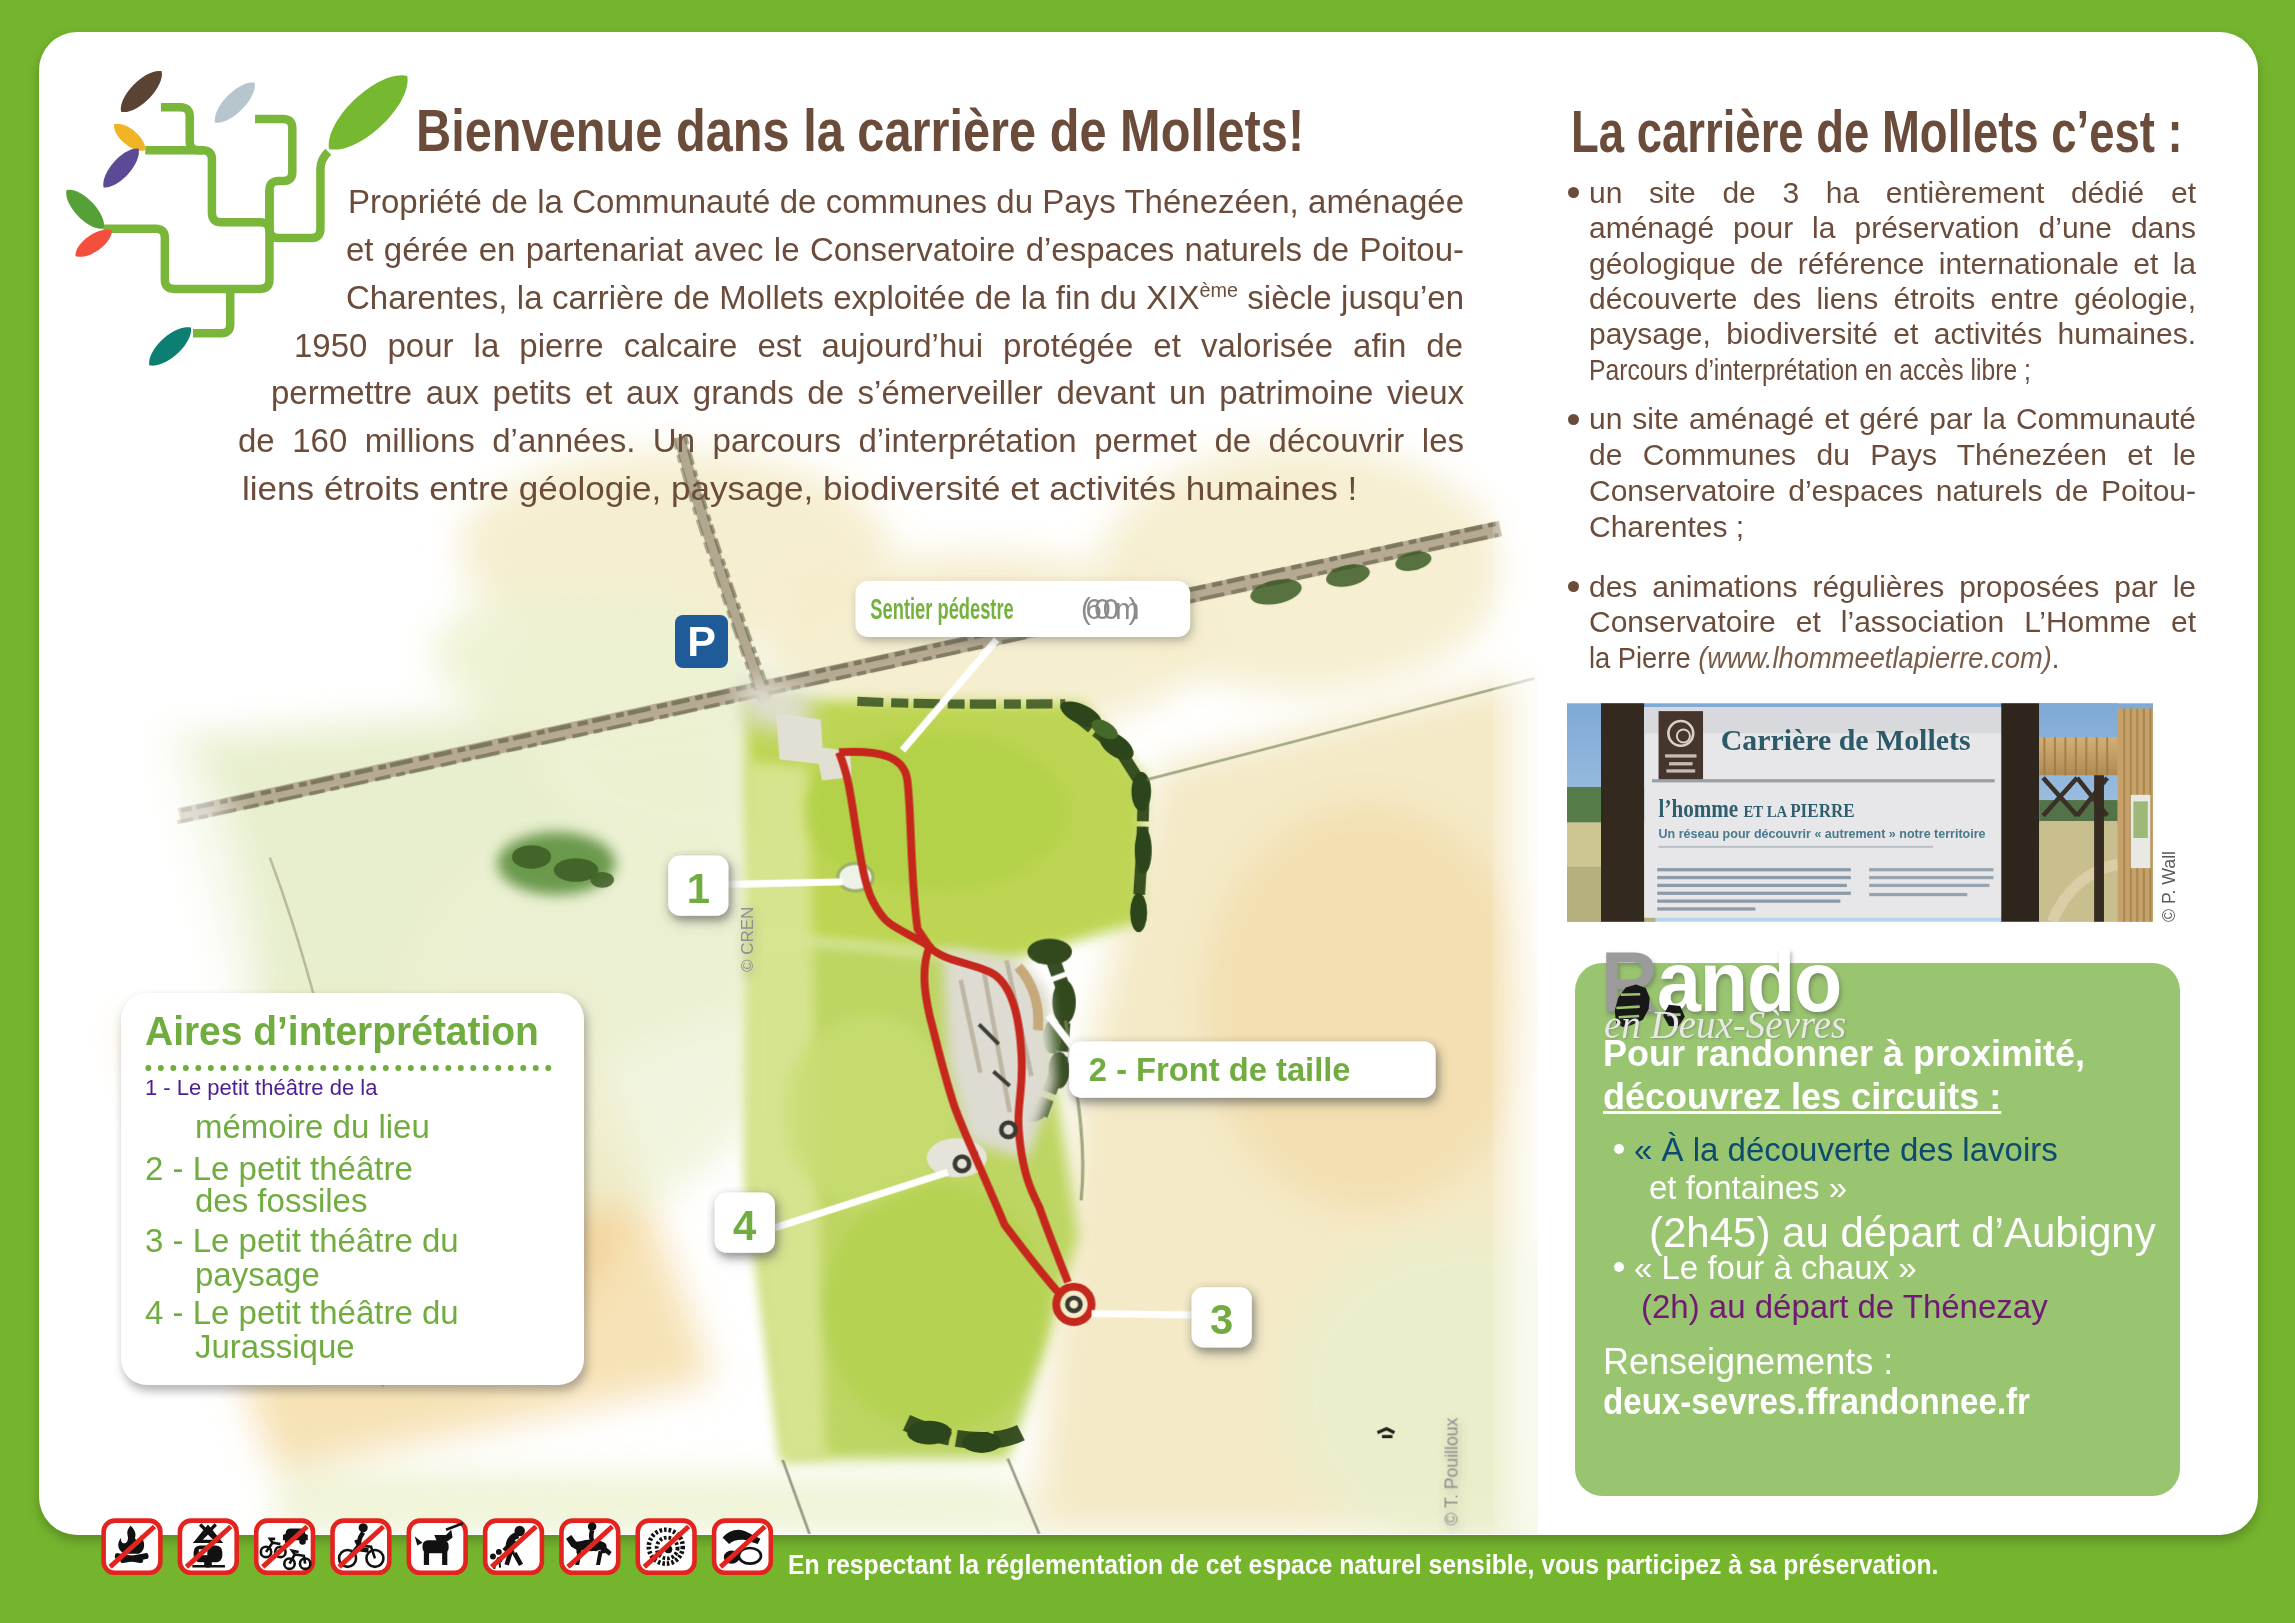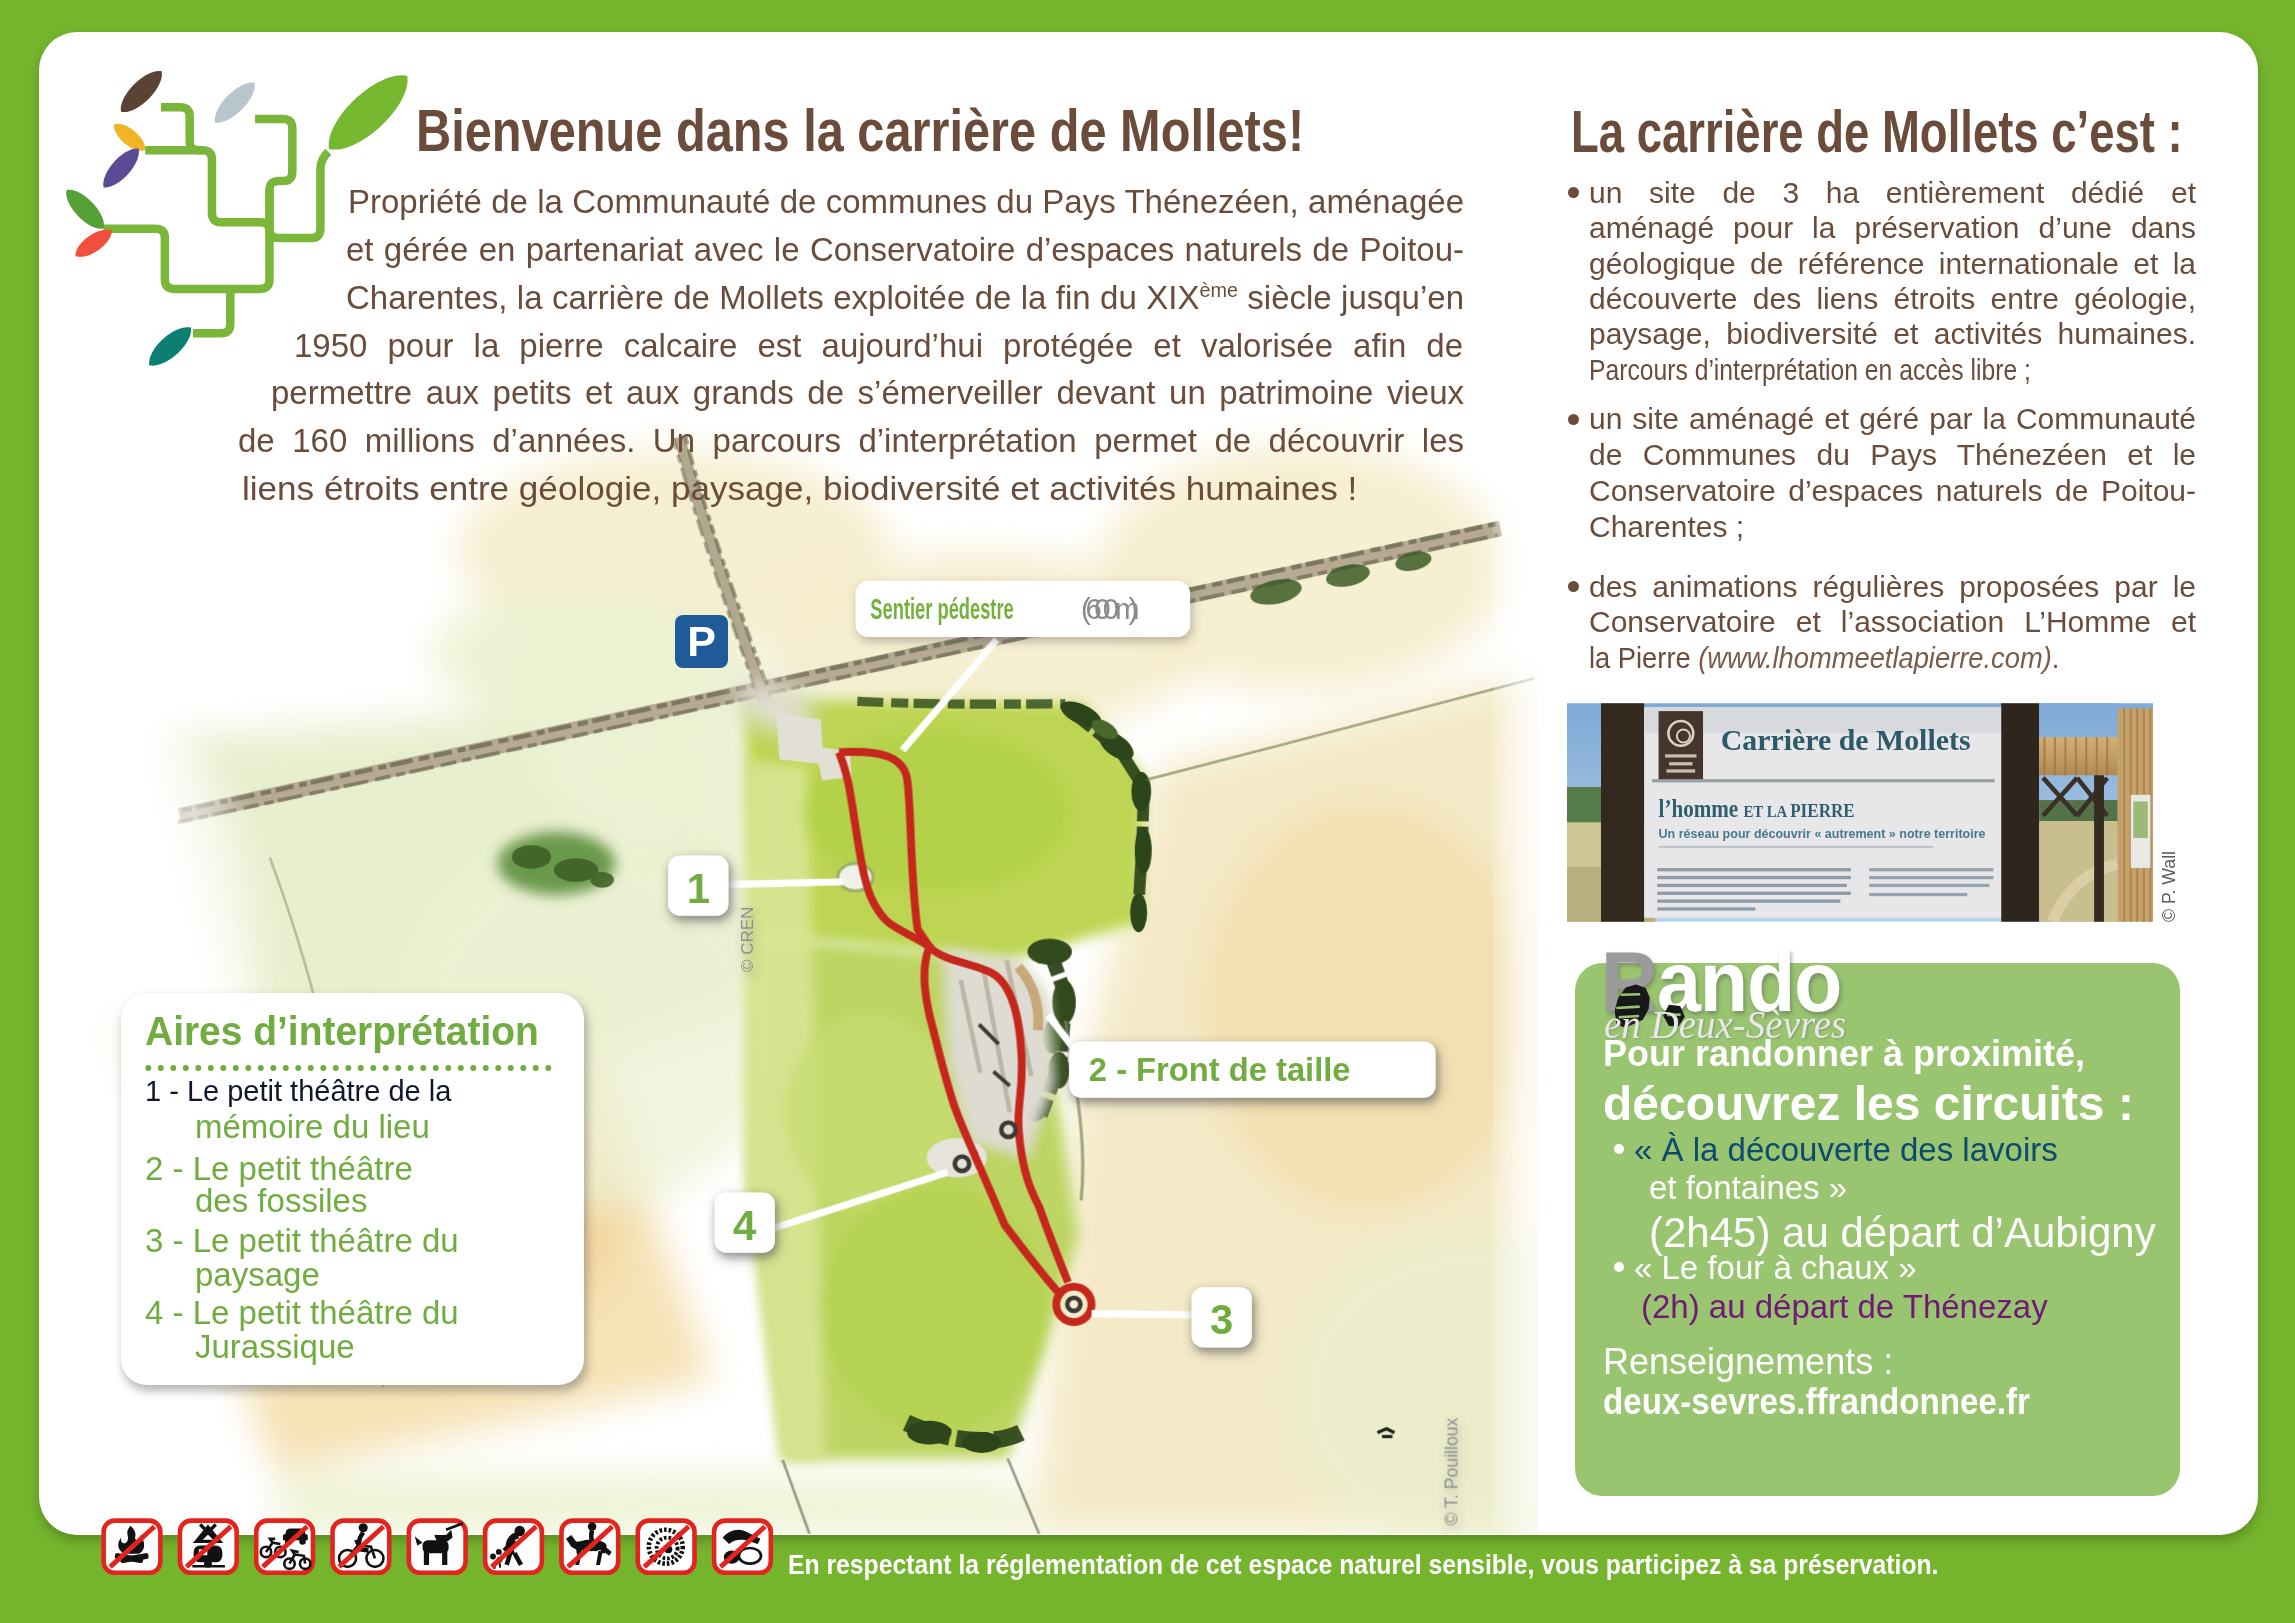--- a/index.html
+++ b/index.html
@@ -220,21 +220,21 @@
 <div class="abs" style="left:675px;top:615px;width:53px;height:53px;background:#1e5b98;border-radius:7.9px;color:#fff;font-size:43px;font-weight:bold;text-align:center;line-height:53px;">P</div>
 
 <div class="abs" style="left:121px;top:993px;width:463px;height:392px;background:#ffffff;border-radius:26px;box-shadow:2.6px 5.2px 9.2px rgba(90,90,90,.45);"></div>
 
 <div class="nl" style="left:145px;top:1008px;font-size:41px;font-weight:bold;color:#71ac40;transform:scaleX(0.95);transform-origin:0 0;">Aires d’interprétation</div>
 
 <svg class="abs" style="left:145px;top:1064px" width="409" height="7.9" viewBox="0 0 625 12">
     <line x1="5" y1="6" x2="620" y2="6" stroke="#71ac40" stroke-width="9" stroke-linecap="round" stroke-dasharray="0.1 19"></line>
   </svg>
 
-<div class="nl" style="left:145px;top:1075px;font-size:29px;color:#0f172a;">1 - Le petit théâtre de la</div>
+<div class="nl" style="left:145px;top:1075px;font-size:22px;color:#4c1d95;">1 - Le petit théâtre de la</div>
 
 <div class="nl" style="left:195px;top:1108px;font-size:33px;color:#71ac40;">mémoire du lieu</div>
 
 <div class="nl" style="left:145px;top:1150px;font-size:33px;color:#71ac40;">2 - Le petit théâtre</div>
 
 <div class="nl" style="left:195px;top:1182px;font-size:33px;color:#71ac40;">des fossiles</div>
 
 <div class="nl" style="left:145px;top:1222px;font-size:33px;color:#71ac40;">3 - Le petit théâtre du</div>
 
 <div class="nl" style="left:195px;top:1256px;font-size:33px;color:#71ac40;">paysage</div>
@@ -442,21 +442,21 @@
     <path d="M84,76 L100,66 L114,76 L112,94 L96,102 L84,94 Z" fill="#181818"></path>
     <path d="M28,30 L60,46 M24,44 L52,58 M44,16 L70,30" stroke="#99c470" stroke-width="4" fill="none"></path>
     <path d="M90,78 L108,88" stroke="#99c470" stroke-width="4" fill="none"></path>
   </g>
 </svg>
 
 <div class="abs" style="left:1604px;top:1002px;font-size:39px;font-style:italic;font-family:'Liberation Serif',serif;color:#e8e8e4;text-shadow:1.3px 1.3px 2px rgba(110,110,110,.45);">en Deux-Sèvres</div>
 
 <div class="abs" style="left:1603px;top:1033px;font-size:36px;font-weight:bold;color:#fff;">Pour randonner à proximité,</div>
 
-<div class="abs" style="left:1603px;top:1076px;font-size:48px;font-weight:bold;color:#fff;">découvrez les circuits :</div>
+<div class="abs" style="left:1603px;top:1076px;font-size:36px;font-weight:bold;color:#fff;text-decoration:underline;">découvrez les circuits :</div>
 
 <div class="abs" style="left:1614px;top:1144px;width:9.8px;height:9.8px;border-radius:50%;background:#fff;"></div>
 
 <div class="abs" style="left:1634px;top:1131px;font-size:33px;color:#0c4a6e;">« À la découverte des lavoirs</div>
 
 <div class="abs" style="left:1649px;top:1169px;font-size:33px;color:#fff;">et fontaines »</div>
 
 <div class="abs" style="left:1649px;top:1209px;font-size:42px;color:#fff;">(2h45) au départ d’Aubigny</div>
 
 <div class="abs" style="left:1614px;top:1262px;width:9.8px;height:9.8px;border-radius:50%;background:#fff;"></div>

